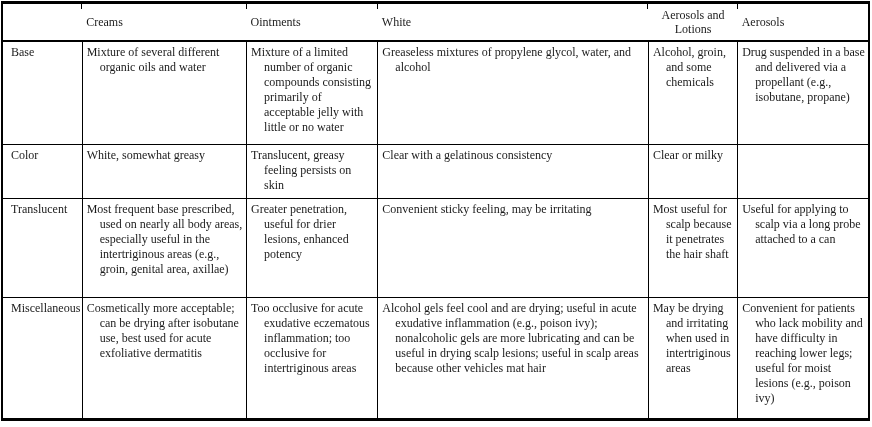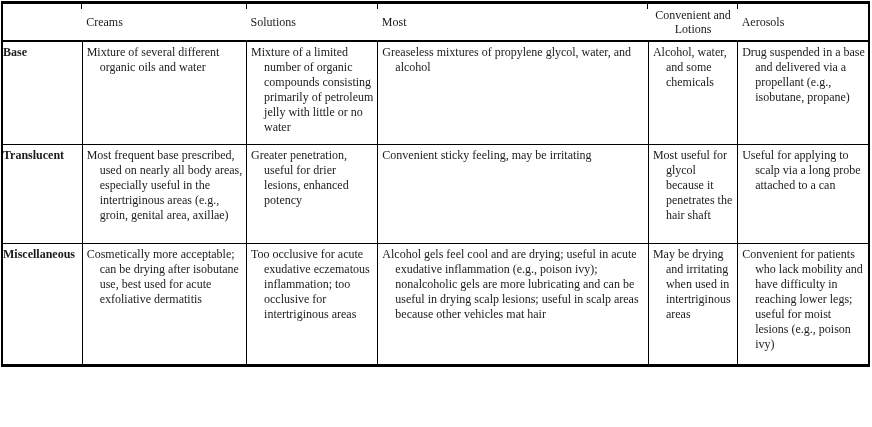--- a/index.html
+++ b/index.html
@@ -68,22 +68,21 @@
     border: 1px solid #000;
     vertical-align: top;
     padding: 3px 3px 3px 4px;
     box-sizing: border-box;
   }
   tbody td .hang {
     padding-left: 13px;
     text-indent: -13px;
   }
   tbody td.row-label {
-    padding-left: 0;
-    font-weight: bold;
+    padding-left: 8px;
   }
   tr.r-base  { height: 103px; }
   tr.r-color { height: 54px;  }
   tr.r-vers  { height: 99px;  }
   tr.r-misc  { height: 122px; margin-left: 8px; }
 </style>
 </head>
 <body>
 
 <table class="vehicle-table">
@@ -92,58 +91,76 @@
       <col class="c-creams">
       <col class="c-oint">
       <col class="c-gels">
       <col class="c-sol">
       <col class="c-aero">
   </colgroup>
   <thead>
     <tr>
       <th></th>
       <th class="tick">Creams</th>
-      <th class="tick">Solutions</th>
-      <th class="tick">Most</th>
-      <th class="tick centered">Convenient and Lotions</th>
+      <th class="tick">Ointments</th>
+      <th class="tick">White</th>
+      <th class="tick centered">Aerosols and Lotions</th>
       <th class="tick">Aerosols</th>
     </tr>
   </thead>
   <tbody>
     <tr class="r-base">
       <td class="row-label">Base</td>
       <td>
           <div class="hang">Mixture of several different organic oils and water</div>
         </td>
       <td>
-          <div class="hang">Mixture of a limited number of organic compounds consisting primarily of petroleum jelly with little or no water</div>
+          <div class="hang">Mixture of a limited number of organic compounds consisting primarily of acceptable jelly with little or no water</div>
         </td>
       <td>
           <div class="hang">Greaseless mixtures of propylene glycol, water, and alcohol</div>
         </td>
       <td>
-          <div class="hang">Alcohol, water, and some chemicals</div>
+          <div class="hang">Alcohol, groin, and some chemicals</div>
         </td>
       <td>
           <div class="hang">Drug suspended in a base and delivered via a propellant (e.g., isobutane, propane)</div>
+        </td>
+    </tr>
+    <tr class="r-color">
+      <td class="row-label">Color</td>
+      <td>
+          <div class="hang">White, somewhat greasy</div>
+        </td>
+      <td>
+          <div class="hang">Translucent, greasy feeling persists on skin</div>
+        </td>
+      <td>
+          <div class="hang">Clear with a gelatinous consistency</div>
+        </td>
+      <td>
+          <div class="hang">Clear or milky</div>
+        </td>
+      <td>
+          <div class="hang"></div>
         </td>
     </tr>
     <tr class="r-vers">
       <td class="row-label">Translucent</td>
       <td>
           <div class="hang">Most frequent base prescribed, used on nearly all body areas, especially useful in the intertriginous areas (e.g., groin, genital area, axillae)</div>
         </td>
       <td>
           <div class="hang">Greater penetration, useful for drier lesions, enhanced potency</div>
         </td>
       <td>
           <div class="hang">Convenient sticky feeling, may be irritating</div>
         </td>
       <td>
-          <div class="hang">Most useful for glycol because it penetrates the hair shaft</div>
+          <div class="hang">Most useful for scalp because it penetrates the hair shaft</div>
         </td>
       <td>
           <div class="hang">Useful for applying to scalp via a long probe attached to a can</div>
         </td>
     </tr>
     <tr class="r-misc">
       <td class="row-label">Miscellaneous</td>
       <td>
           <div class="hang">Cosmetically more acceptable; can be drying after isobutane use, best used for acute exfoliative dermatitis</div>
         </td>

